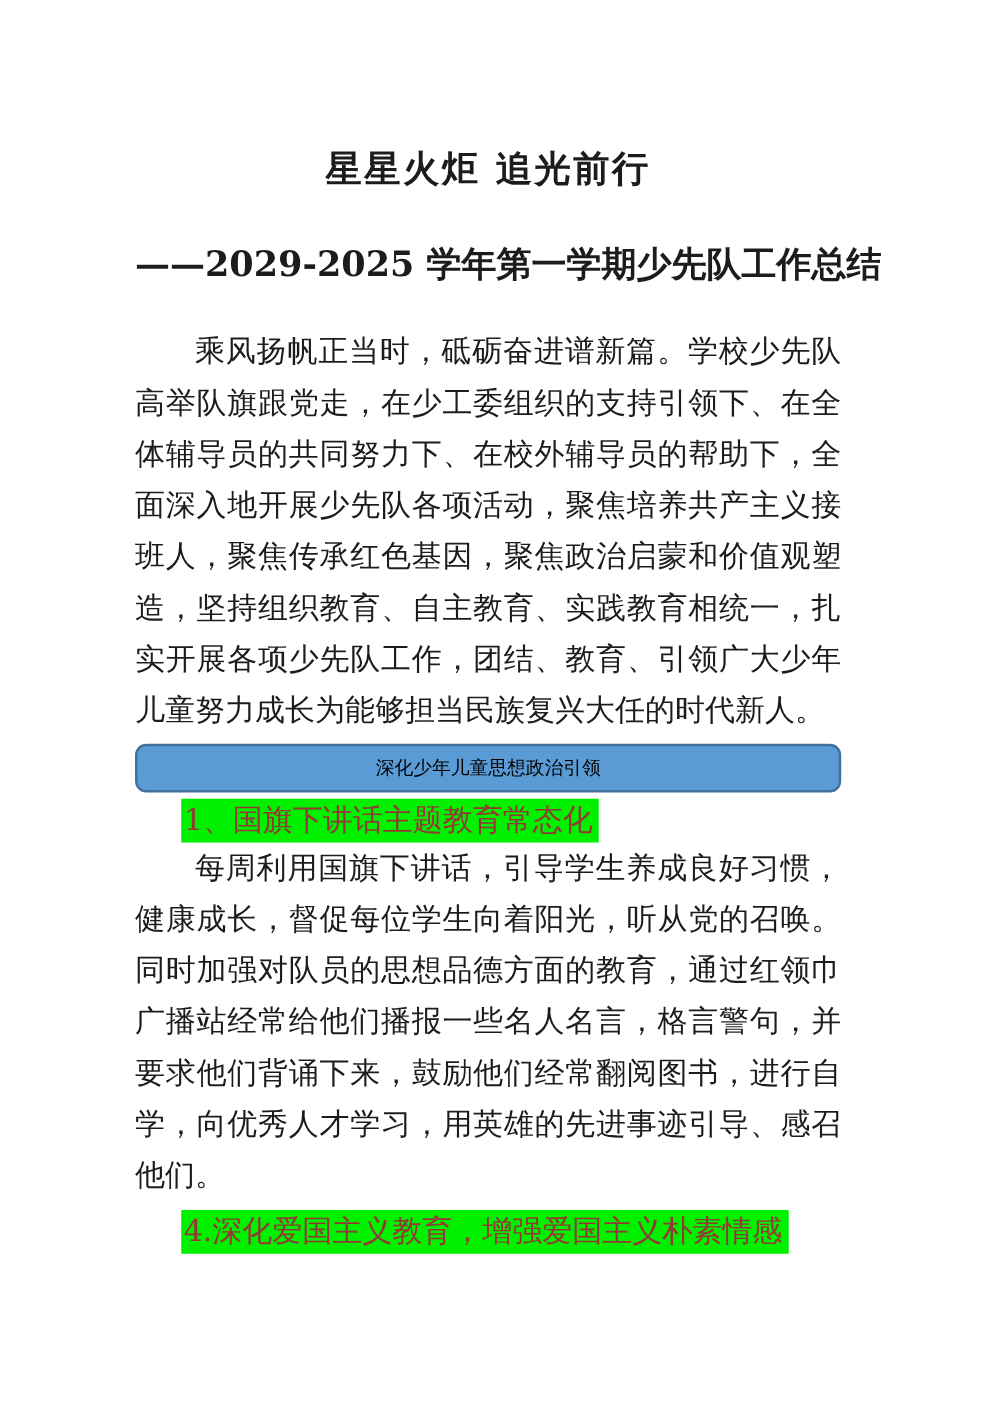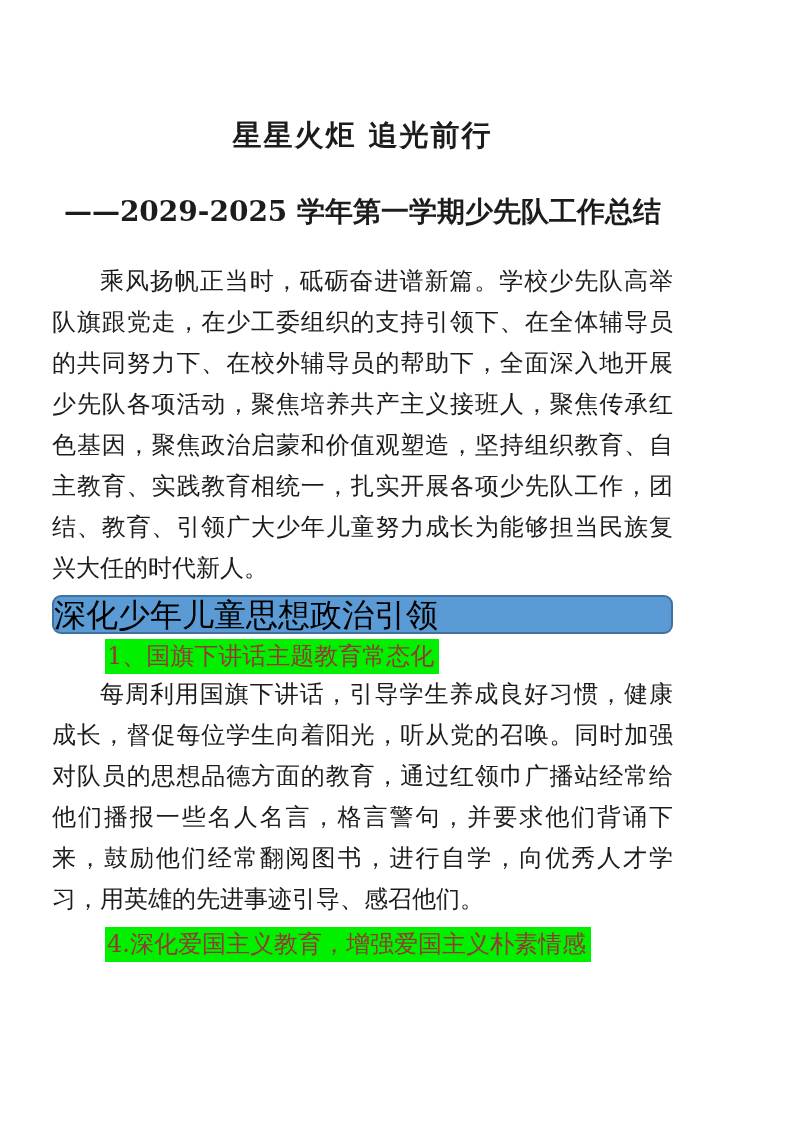--- a/index.html
+++ b/index.html
@@ -7,21 +7,21 @@
     padding: 0;
     background: #ffffff;
   }
   .page {
     position: relative;
     width: 793px;
     height: 1122px;
     margin: 0 auto;
     background: #ffffff;
     box-sizing: border-box;
-    padding: 118px 120px 0 52px;
+    padding: 118px 120px 0 108px;
     overflow: hidden;
     font-family: "DejaVu Serif", "Liberation Serif", serif;
     color: var(--body-text, #1c1c1c);
   }
   .doc-title {
     margin: 0;
     text-align: center;
     font-size: 29px;
     font-weight: bold;
     line-height: 34px;
@@ -45,38 +45,37 @@
   .para-intro { margin-top: 31px; }
   .para-flag  { margin-top: 0; }
   .banner {
     margin-top: 6px;
     height: 35px;
     background: var(--banner-fill, #5B9BD5);
     border: 2px solid var(--banner-border, #41719C);
     border-radius: 9px;
     display: flex;
     align-items: center;
-    justify-content: flex-start;
-    font-size: 32px;
+    justify-content: center;
+    font-size: 15px;
     color: #000000;
     line-height: 1;
   }
   .heading-line {
     margin: 5px 0 0 0;
     padding-left: 37px;
     line-height: 30px;
     font-size: 24px;
   }
   .heading-line.second { margin-top: 7px; }
   .hl {
     display: inline-block;
     background: var(--highlight-green, #00F000);
     color: var(--highlight-text, #953735);
     padding: 2px 5px 3px 2px;
-    margin-left: 16px;
   }
 </style>
 </head>
 <body>
 
 <div class="page">
 
   <h1 class="doc-title">星星火炬 追光前行</h1>
 
   <h2 class="doc-subtitle">——2029-2025 学年第一学期少先队工作总结</h2>

